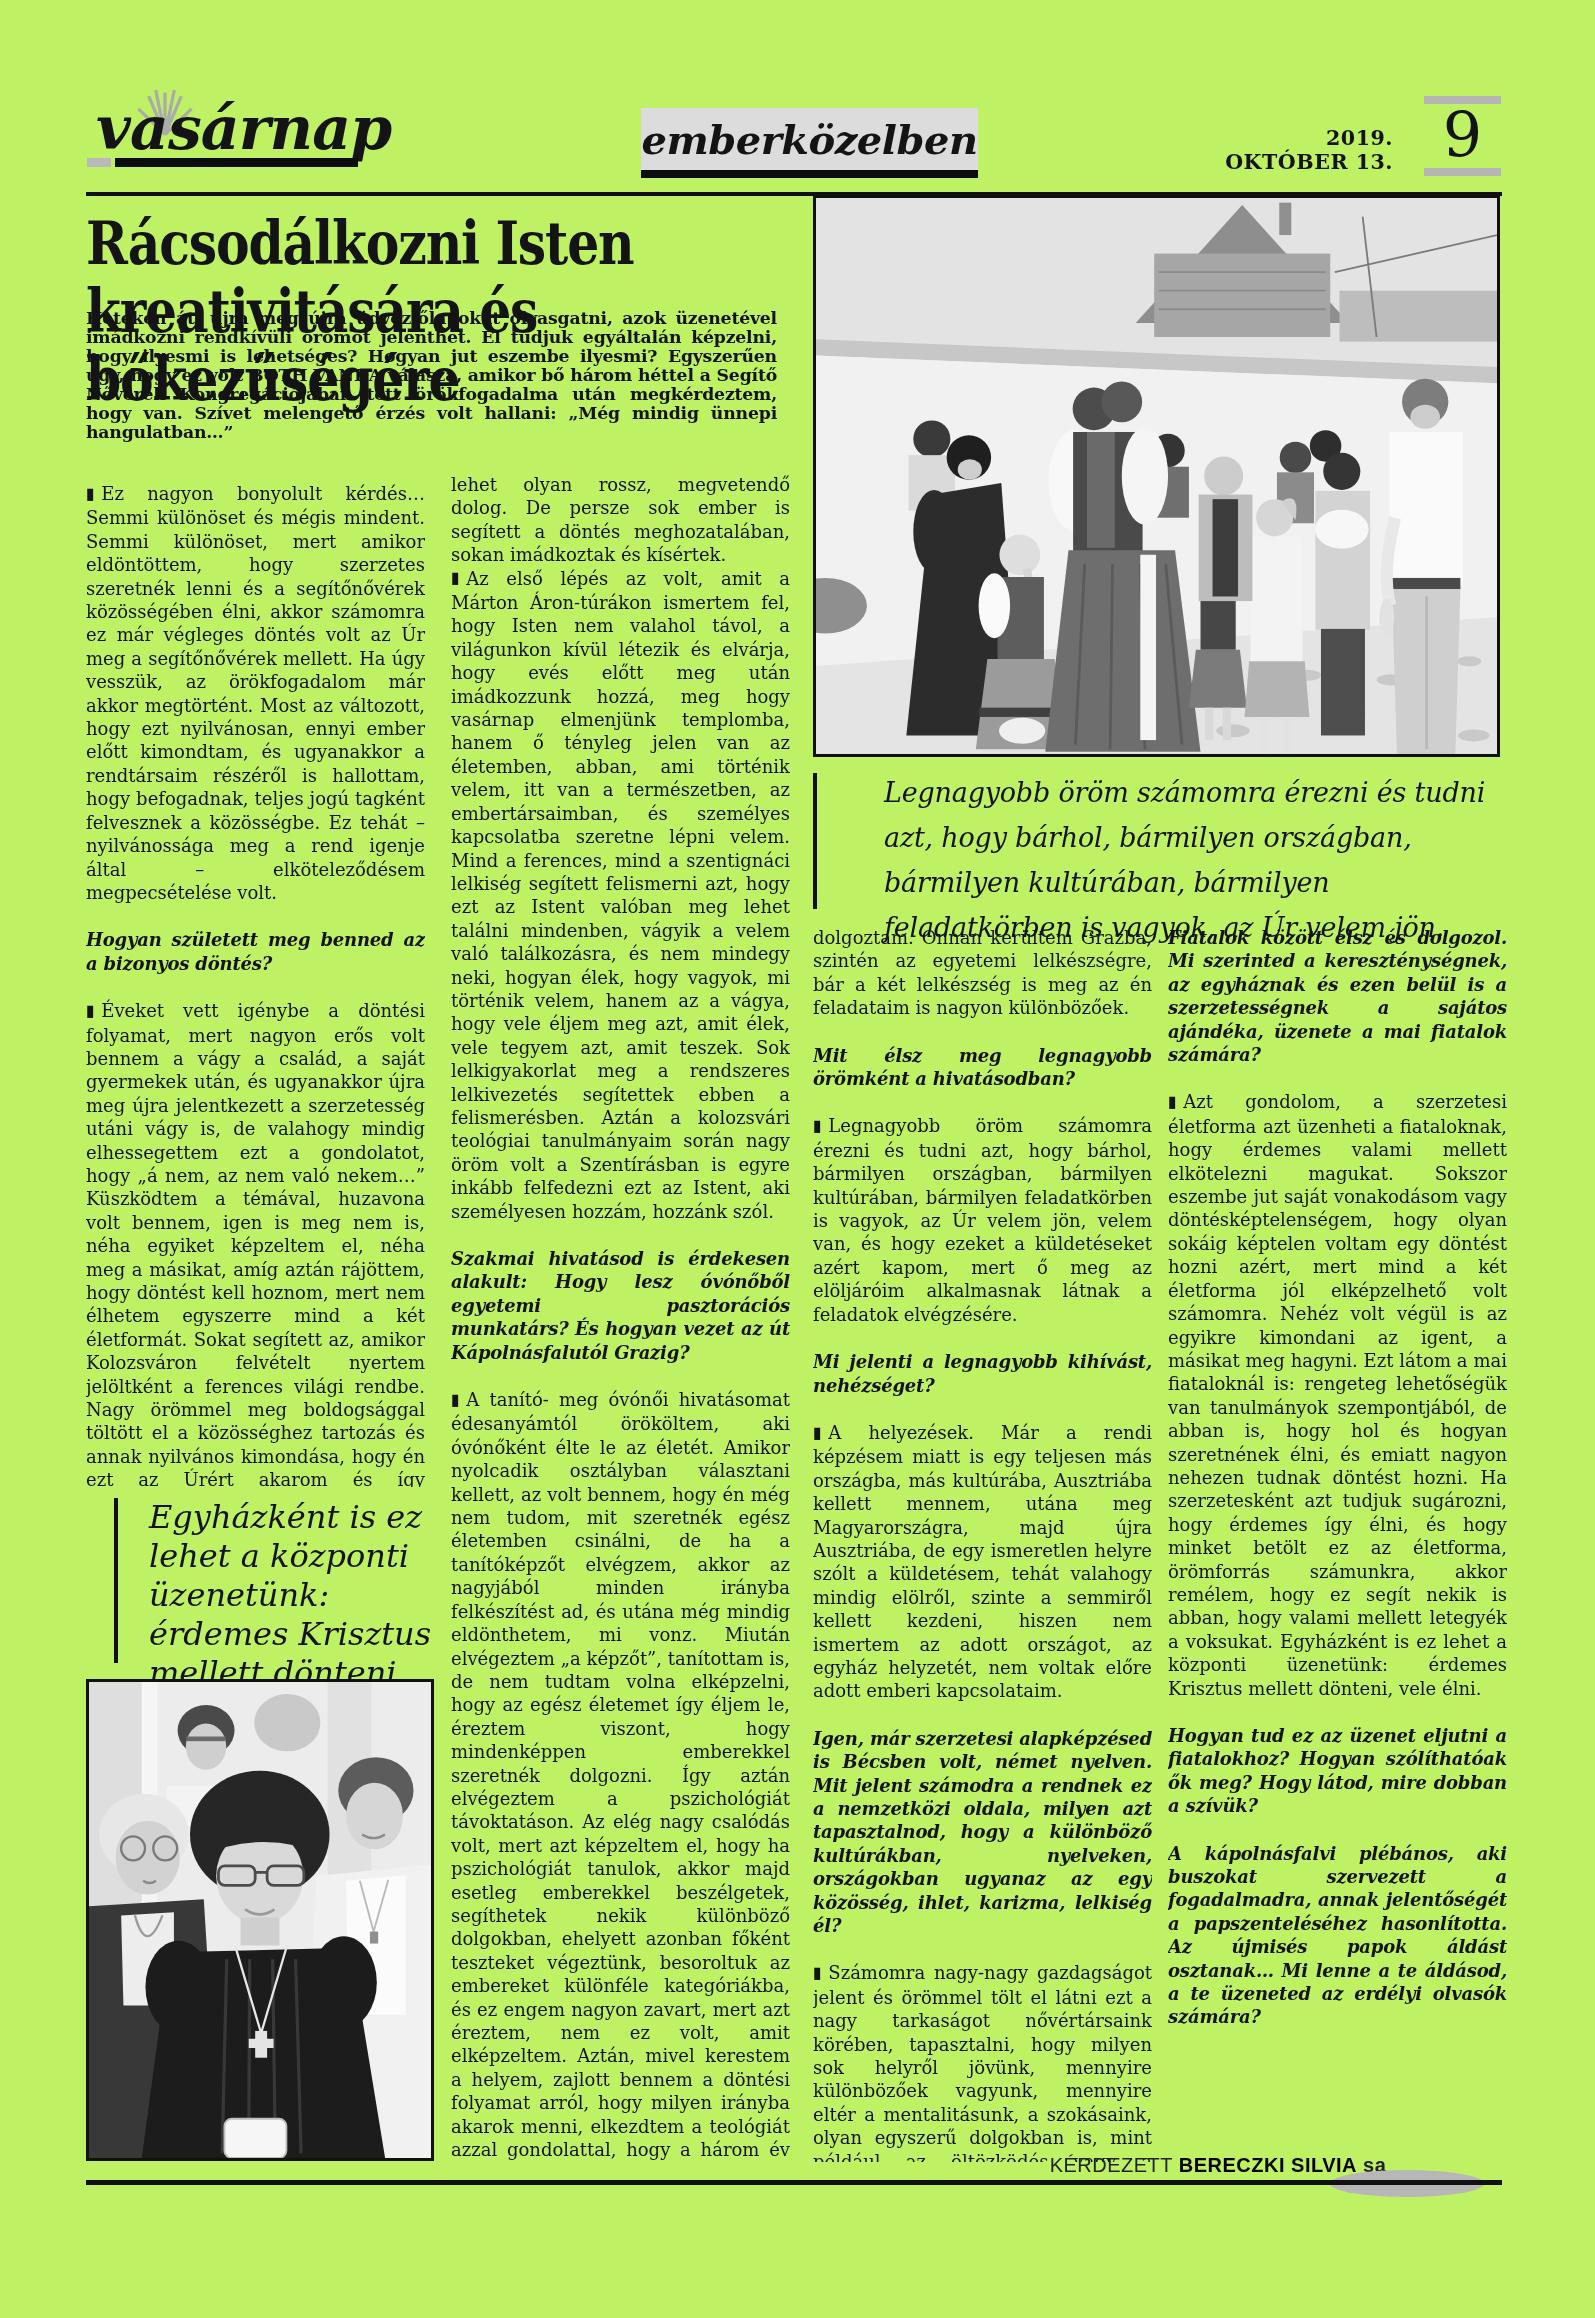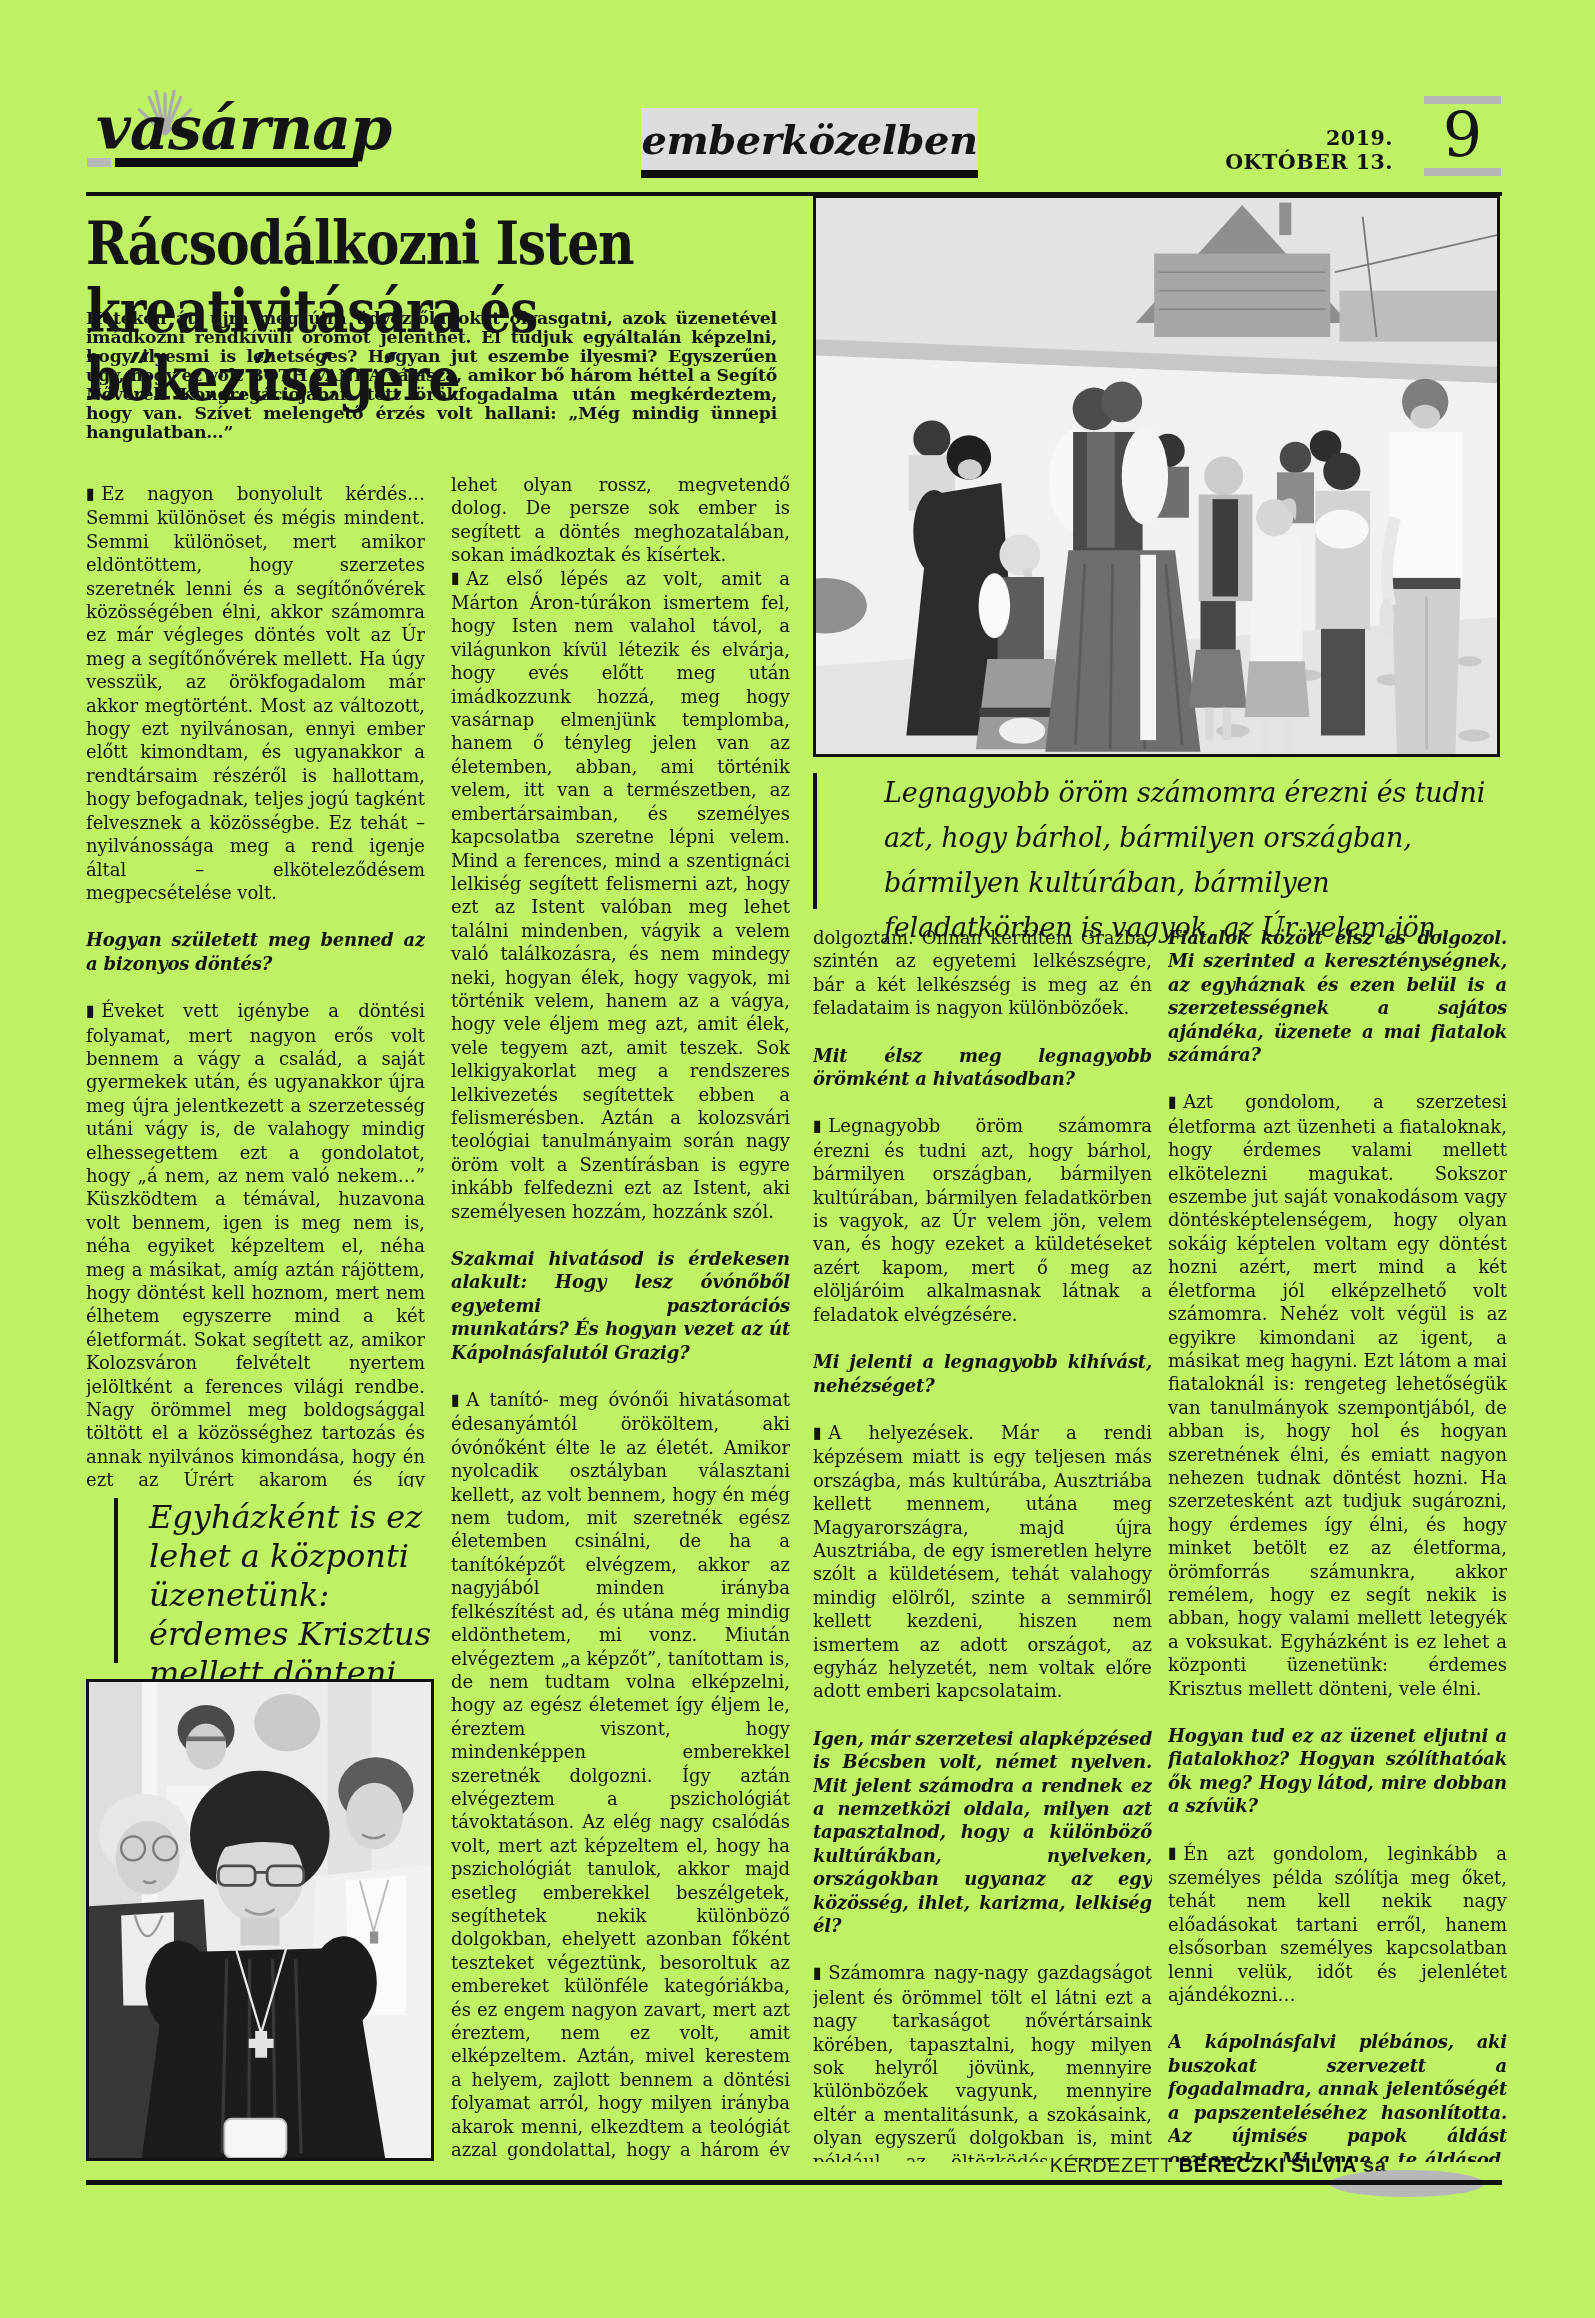--- a/index.html
+++ b/index.html
@@ -248,21 +248,20 @@
       <p class="para answer">Legnagyobb öröm számomra érezni és tudni azt, hogy bárhol, bármilyen országban, bármilyen kultúrában, bármilyen feladatkörben is vagyok, az Úr velem jön, velem van, és hogy ezeket a küldetéseket azért kapom, mert ő meg az elöljáróim alkalmasnak látnak a feladatok elvégzésére.</p>
       <p class="para question">Mi jelenti a legnagyobb kihívást, nehézséget?</p>
       <p class="para answer">A helyezések. Már a rendi képzésem miatt is egy teljesen más országba, más kultúrába, Ausztriába kellett mennem, utána meg Magyarországra, majd újra Ausztriába, de egy ismeretlen helyre szólt a küldetésem, tehát valahogy mindig elölről, szinte a semmiről kellett kezdeni, hiszen nem ismertem az adott országot, az egyház helyzetét, nem voltak előre adott emberi kapcsolataim.</p>
       <p class="para question">Igen, már szerzetesi alapképzésed is Bécsben volt, német nyelven. Mit jelent számodra a rendnek ez a nemzetközi oldala, milyen azt tapasztalnod, hogy a különböző kultúrákban, nyelveken, országokban ugyanaz az egy közösség, ihlet, karizma, lelkiség él?</p>
       <p class="para answer">Számomra nagy-nagy gazdagságot jelent és örömmel tölt el látni ezt a nagy tarkaságot nővértársaink körében, tapasztalni, hogy milyen sok helyről jövünk, mennyire különbözőek vagyunk, mennyire eltér a mentalitásunk, a szokásaink, olyan egyszerű dolgokban is, mint például az öltözködés vagy a táplálkozás, és mégis van valaki, aki összeköt minket, aki lehetővé teszi, hogy tudunk együtt élni és dolgozni. Nem azt mondom, hogy ez mindig könnyű, vannak kihívások a mindennapokban, nem mindig egyszerű közös nevezőre jutni, de valóban óriási gazdagságot jelent, és mindig segít rácsodálkozni Isten kreativitására meg bőkezűségére, hogy ilyen színes világot teremtett.</p>
     </div>
   <div class="col col4">
       <p class="para question">Fiatalok között élsz és dolgozol. Mi szerinted a kereszténységnek, az egyháznak és ezen belül is a szerzetességnek a sajátos ajándéka, üzenete a mai fiatalok számára?</p>
       <p class="para answer">Azt gondolom, a szerzetesi életforma azt üzenheti a fiataloknak, hogy érdemes valami mellett elkötelezni magukat. Sokszor eszembe jut saját vonakodásom vagy döntésképtelenségem, hogy olyan sokáig képtelen voltam egy döntést hozni azért, mert mind a két életforma jól elképzelhető volt számomra. Nehéz volt végül is az egyikre kimondani az igent, a másikat meg hagyni. Ezt látom a mai fiataloknál is: rengeteg lehetőségük van tanulmányok szempontjából, de abban is, hogy hol és hogyan szeretnének élni, és emiatt nagyon nehezen tudnak döntést hozni. Ha szerzetesként azt tudjuk sugározni, hogy érdemes így élni, és hogy minket betölt ez az életforma, örömforrás számunkra, akkor remélem, hogy ez segít nekik is abban, hogy valami mellett letegyék a voksukat. Egyházként is ez lehet a központi üzenetünk: érdemes Krisztus mellett dönteni, vele élni.</p>
       <p class="para question">Hogyan tud ez az üzenet eljutni a fiatalokhoz? Hogyan szólíthatóak ők meg? Hogy látod, mire dobban a szívük?</p>
-      <p class="para answer">Én azt gondolom, leginkább a személyes példa szólítja meg őket, tehát nem kell nekik nagy előadásokat tartani erről, hanem elsősorban személyes kapcsolatban lenni velük, időt és jelenlétet ajándékozni…</p>
       <p class="para question">A kápolnásfalvi plébános, aki buszokat szervezett a fogadalmadra, annak jelentőségét a papszenteléséhez hasonlította. Az újmisés papok áldást osztanak… Mi lenne a te áldásod, a te üzeneted az erdélyi olvasók számára?</p>
     </div>
 
   <blockquote class="pq pq-left">
     <div class="bar"></div>
     <div class="pq-text">Egyházként is ez lehet a központi üzenetünk: érdemes Krisztus mellett dönteni…</div>
   </blockquote>
 
   <figure class="photo photo-portrait">
     <svg viewBox="0 0 745 1030" preserveAspectRatio="none">

